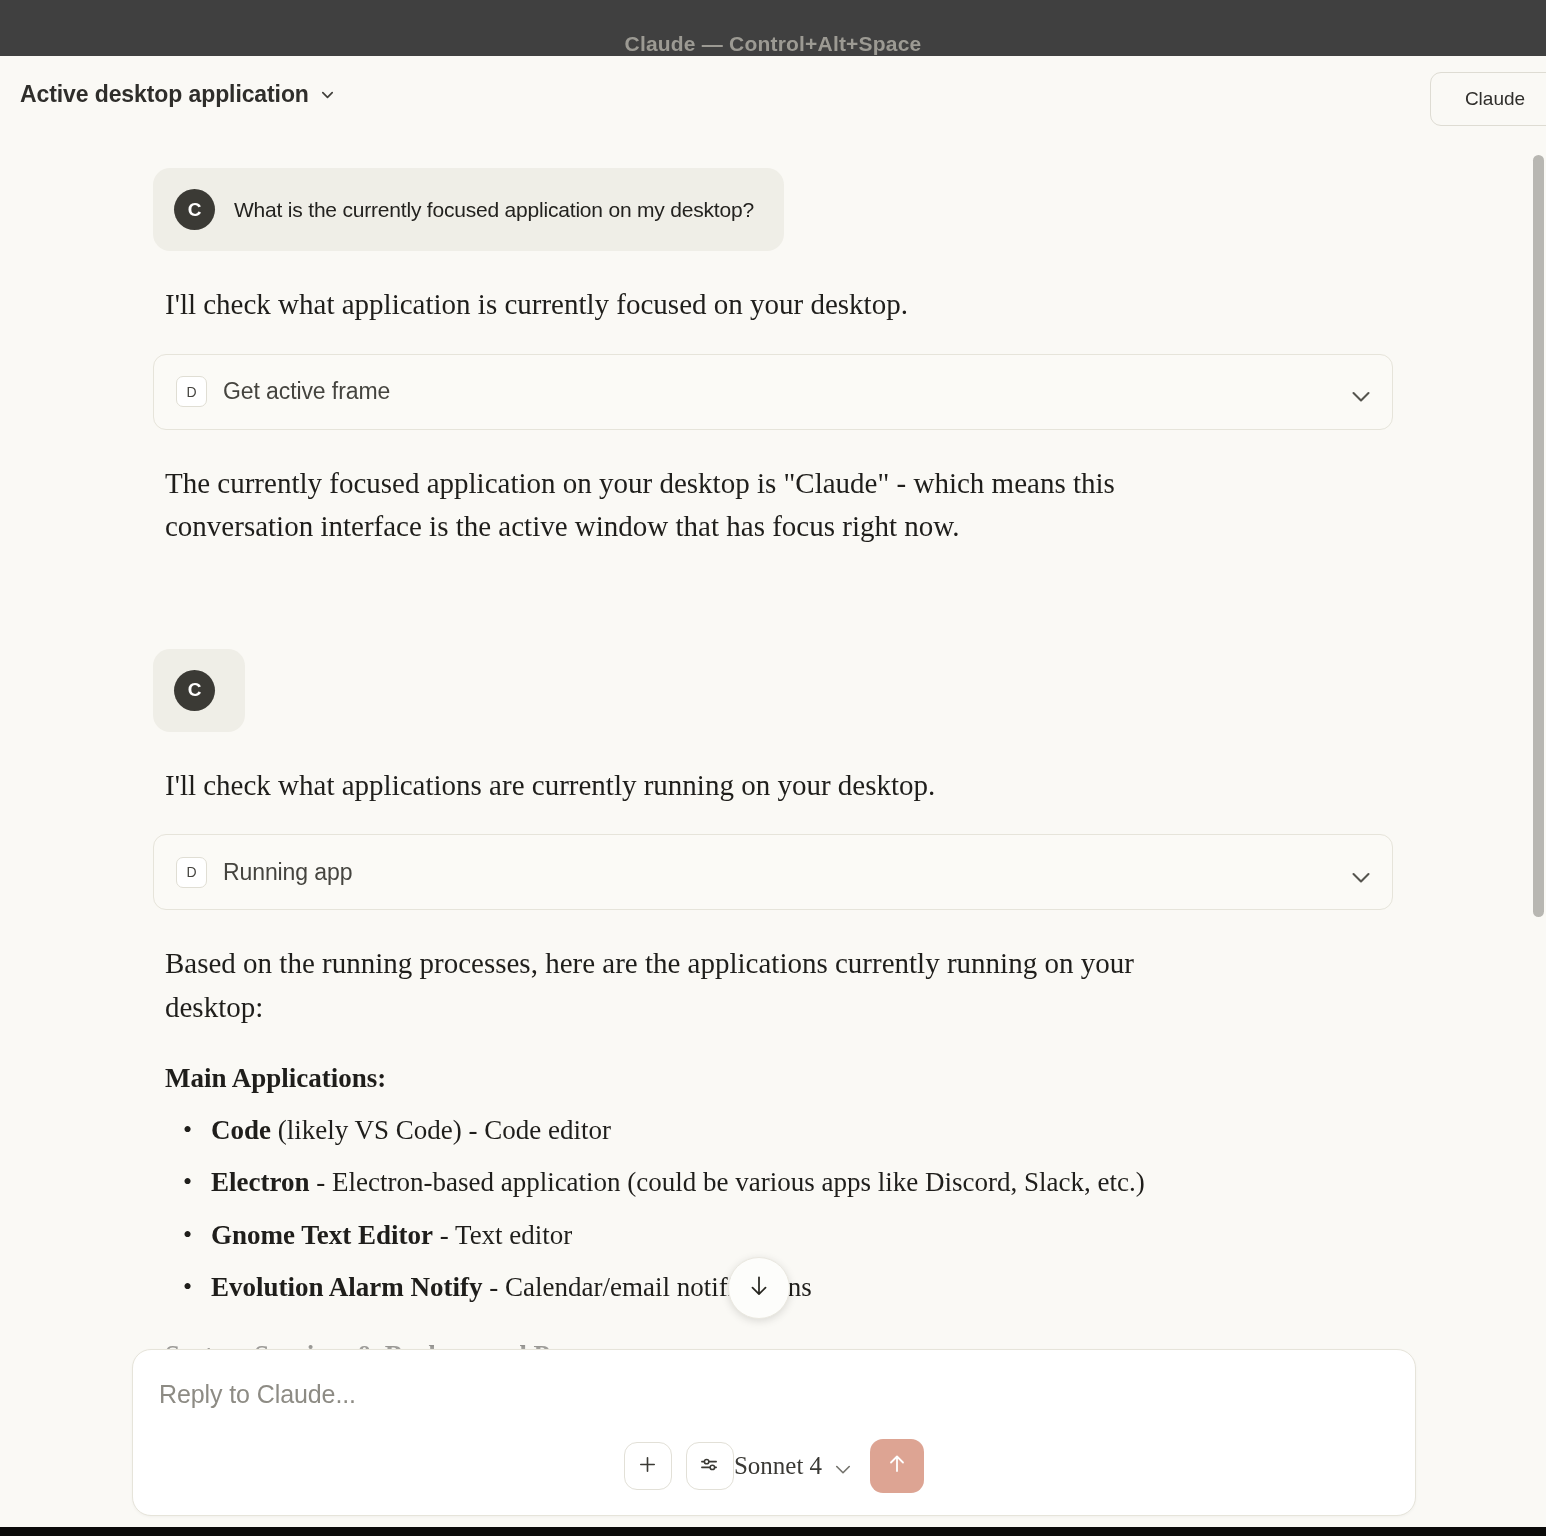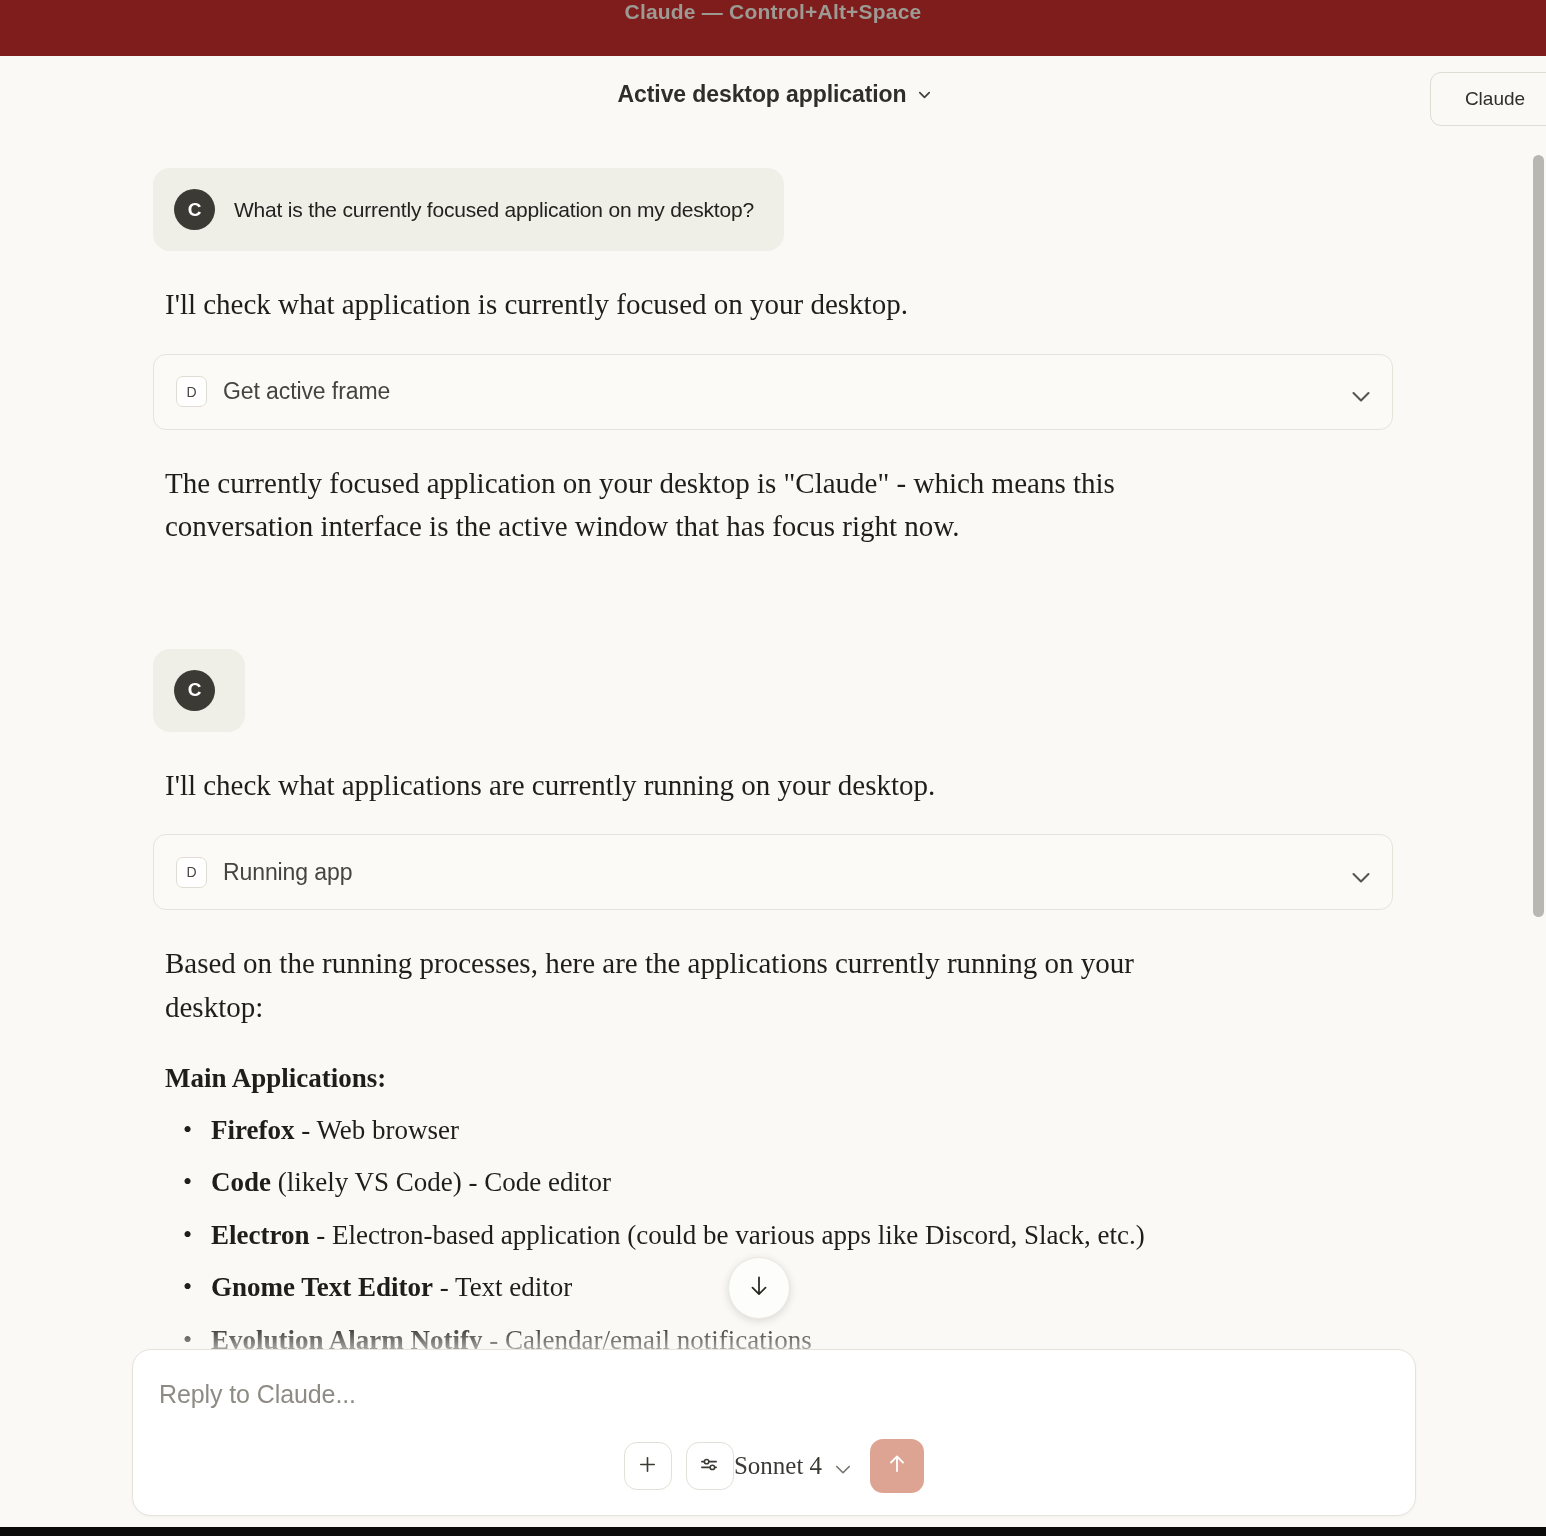--- a/index.html
+++ b/index.html
@@ -12,38 +12,38 @@
     background: #faf9f5;
     font-family: "Liberation Sans", sans-serif;
     overflow: hidden;
     position: relative;
   }
 
   
   .titlebar {
     height: 56px;
     display: flex;
-    align-items: flex-start;
-    justify-content: center;
-    background: #7f1d1d;
+    align-items: flex-end;
+    justify-content: center;
+    background: #404040;
   }
   .titlebar-text {
     font-size: 21px;
     font-weight: bold;
     color: #9c9a93;
     letter-spacing: 0.2px;
   }
 
   
   .topbar {
     height: 76px;
     display: flex;
     align-items: center;
-    justify-content: center;
-    padding: 0 0 0 4px;
+    justify-content: flex-start;
+    padding: 0 0 0 20px;
     background: #faf9f5;
     position: relative;
   }
   .conv-picker {
     display: flex;
     align-items: center;
     gap: 11px;
     cursor: pointer;
   }
   .conv-title {
@@ -384,21 +384,20 @@
               <path d="M3 6l5 5 5-5"></path>
             </svg>
         </span>
       </div>
 
       <div class="assistant-p" style="max-width:1050px;">Based on the running processes, here are the applications currently running on your desktop:</div>
 
       <div class="md-h">Main Applications:</div>
 
       <ul class="md-list" id="apps-list">
-          <li><b>Firefox</b><span> - Web browser</span></li>
           <li><b>Code</b><span> (likely VS Code) - Code editor</span></li>
           <li><b>Electron</b><span> - Electron-based application (could be various apps like Discord, Slack, etc.)</span></li>
           <li><b>Gnome Text Editor</b><span> - Text editor</span></li>
           <li><b>Evolution Alarm Notify</b><span> - Calendar/email notifications</span></li>
         </ul>
 
       <div class="md-h">System Services &amp; Background Processes:</div>
     </div>
 
   </div>

